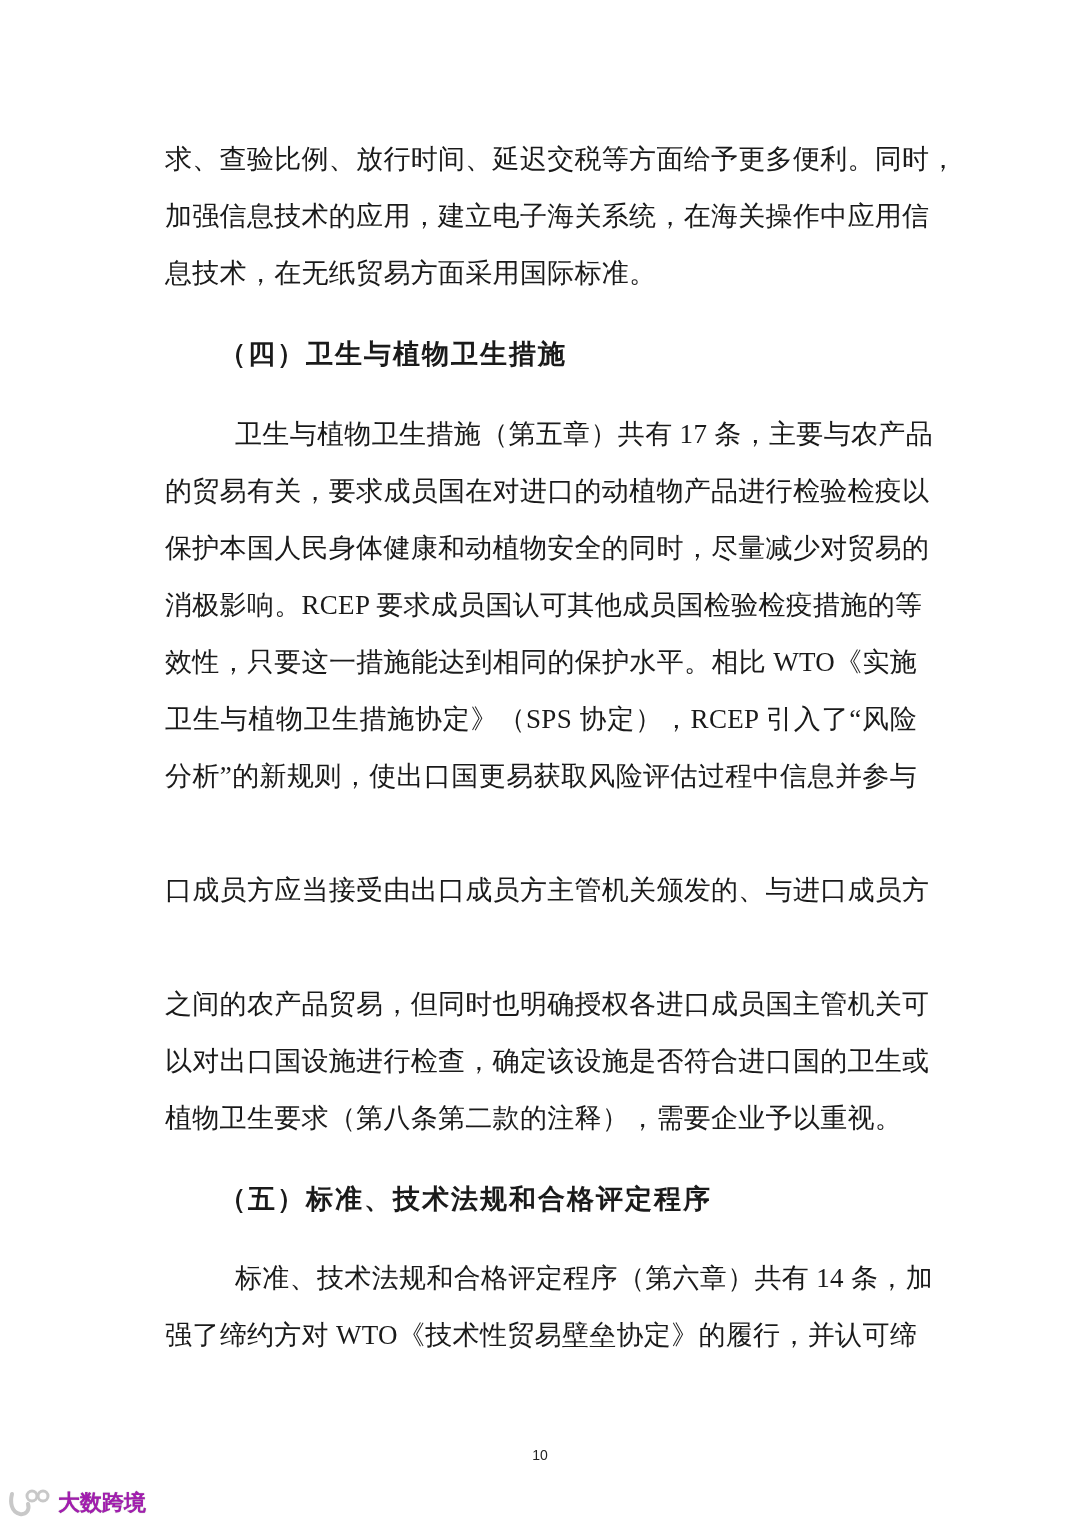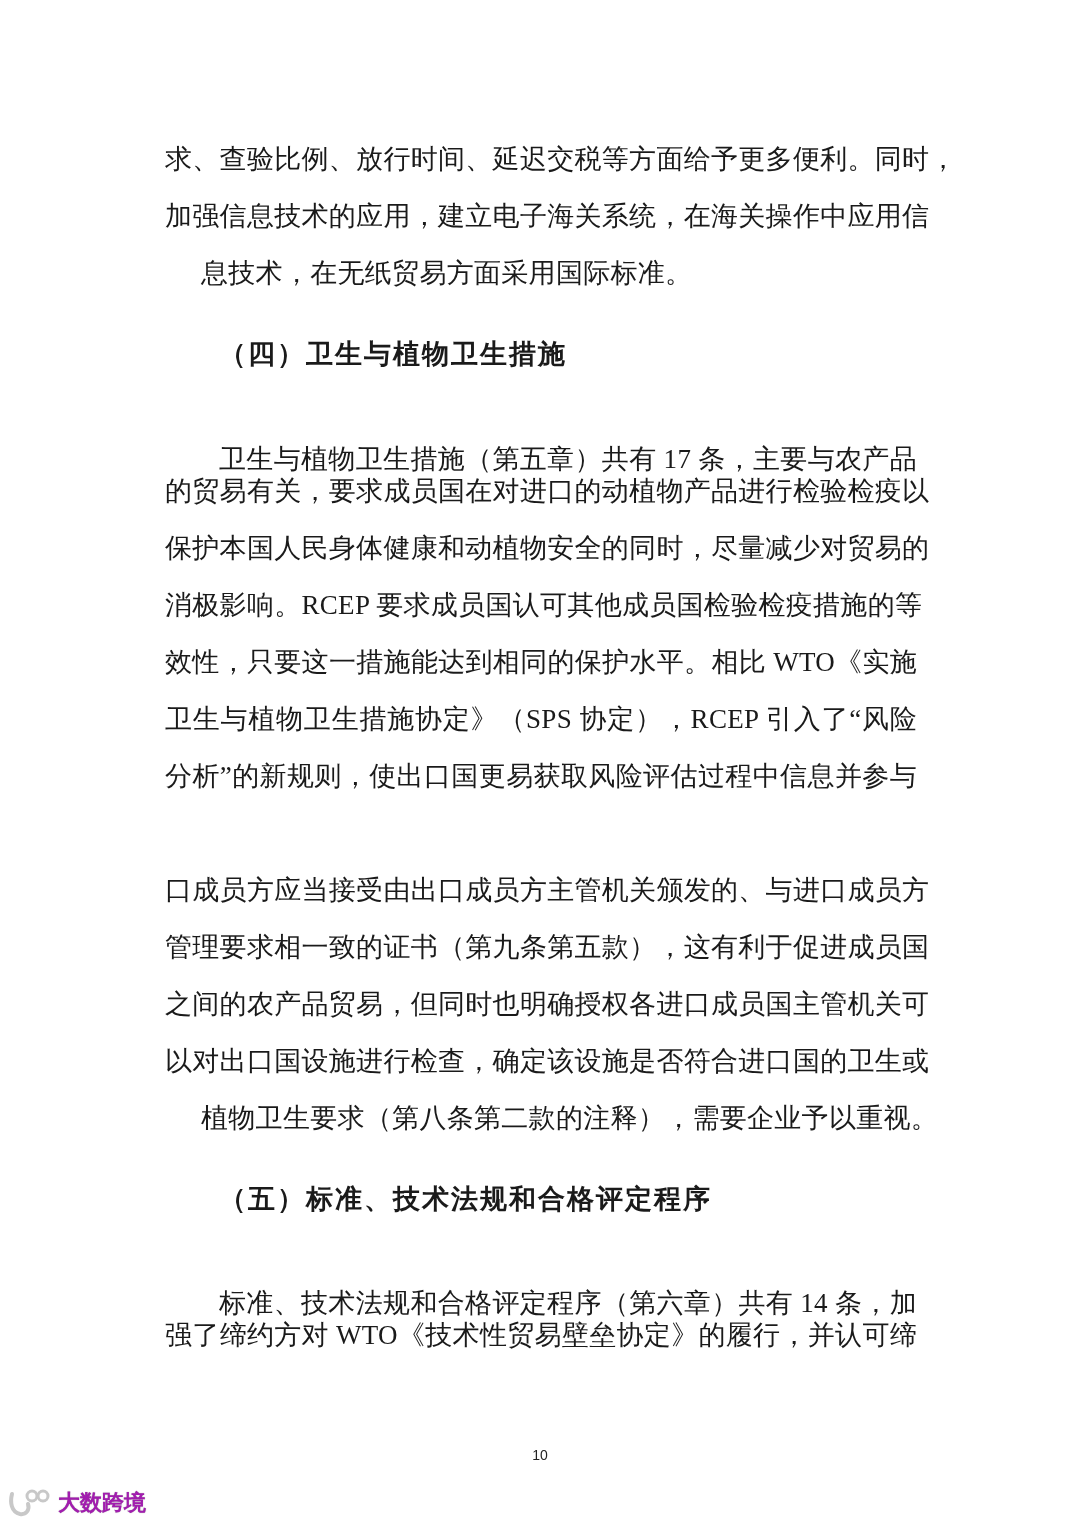--- a/index.html
+++ b/index.html
@@ -8,22 +8,22 @@
       font-family: "Liberation Serif", "DejaVu Serif", serif;
       color: #1a1a1a;
     }
     .page { position: absolute; left: 0; top: 0; width: 1080px; height: 1528px; }
     .line {
       position: absolute; left: 165px; width: 752px;
       font-size: 27px; line-height: 34px; height: 34px;
       white-space: nowrap; text-align: justify; text-align-last: justify;
       letter-spacing: 0.3px;
     }
-    .line.last { text-align-last: left; margin-left: 36px; }
-    .line.indent { left: 219px; width: 698px; margin-top: 25px; }
+    .line.last { text-align-last: left; }
+    .line.indent { left: 235px; width: 698px; }
     .heading {
       position: absolute; left: 219px;
       font-size: 27px; line-height: 34px; height: 34px; white-space: nowrap;
       font-weight: bold; letter-spacing: 2px;
     }
     .page-number {
       position: absolute; left: 0; width: 1080px; top: 1419px; text-align: center;
       font-family: "Liberation Sans", "DejaVu Sans", sans-serif;
       font-size: 14px; color: #222; margin-top: 28px;
     }
@@ -47,21 +47,20 @@
   <div class="heading" style="top:337px">（四）卫生与植物卫生措施</div>
 
   <div class="line indent" style="top:417px">卫生与植物卫生措施（第五章）共有 17 条，主要与农产品</div>
   <div class="line" style="top:474px">的贸易有关，要求成员国在对进口的动植物产品进行检验检疫以</div>
   <div class="line" style="top:531px">保护本国人民身体健康和动植物安全的同时，尽量减少对贸易的</div>
   <div class="line" style="top:588px">消极影响。RCEP 要求成员国认可其他成员国检验检疫措施的等</div>
   <div class="line" style="top:645px">效性，只要这一措施能达到相同的保护水平。相比 WTO《实施</div>
   <div class="line" style="top:702px">卫生与植物卫生措施协定》（SPS 协定），RCEP 引入了“风险</div>
   <div class="line" style="top:759px">分析”的新规则，使出口国更易获取风险评估过程中信息并参与</div>
   <div class="line" style="top:873px">口成员方应当接受由出口成员方主管机关颁发的、与进口成员方</div>
-  <div class="line" style="top:930px">管理要求相一致的证书（第九条第五款），这有利于促进成员国</div>
   <div class="line" style="top:987px">之间的农产品贸易，但同时也明确授权各进口成员国主管机关可</div>
   <div class="line" style="top:1044px">以对出口国设施进行检查，确定该设施是否符合进口国的卫生或</div>
   <div class="line last" style="top:1101px">植物卫生要求（第八条第二款的注释），需要企业予以重视。</div>
 
   <div class="heading" style="top:1182px">（五）标准、技术法规和合格评定程序</div>
 
   <div class="line indent" style="top:1261px">标准、技术法规和合格评定程序（第六章）共有 14 条，加</div>
   <div class="line" style="top:1318px">强了缔约方对 WTO《技术性贸易壁垒协定》的履行，并认可缔</div>
 
   <div class="page-number">10</div>

